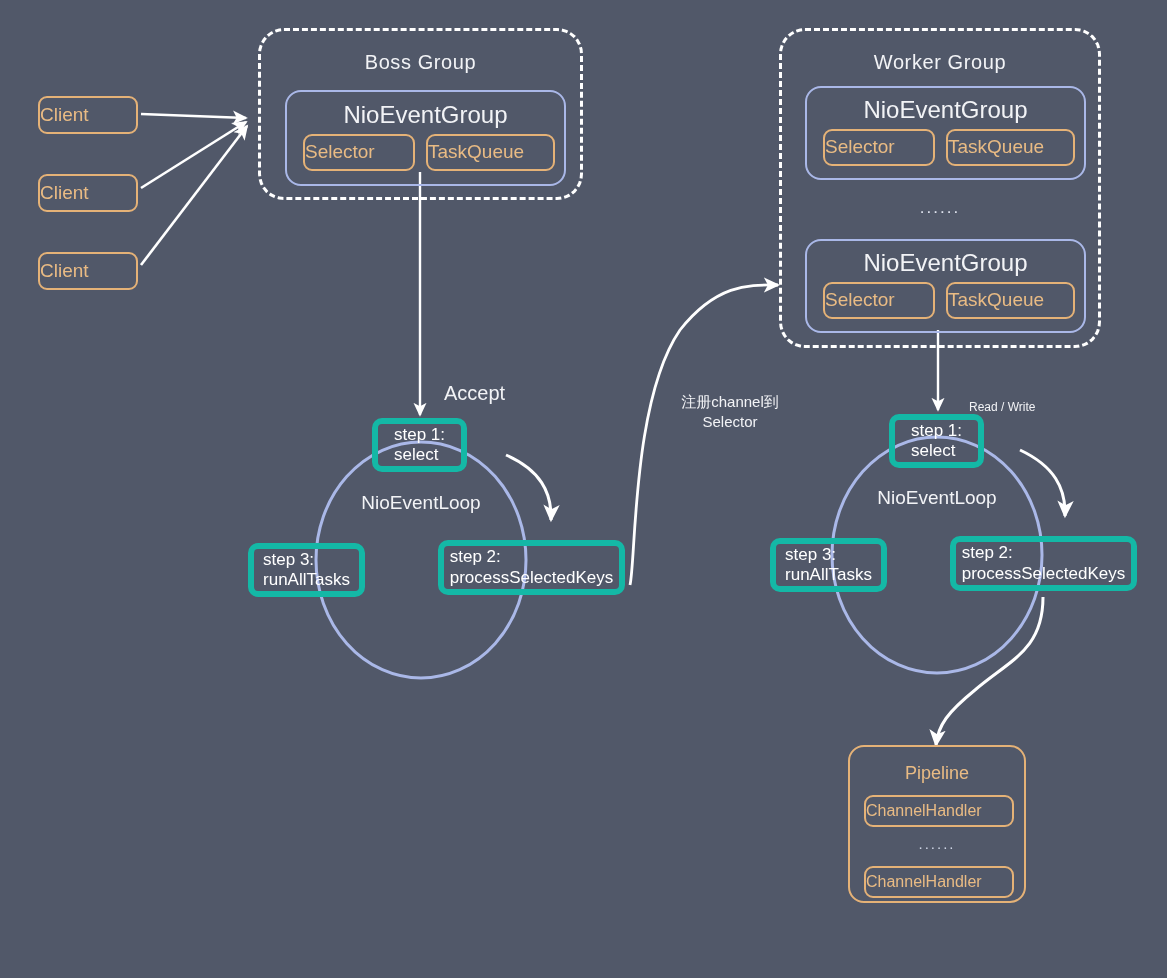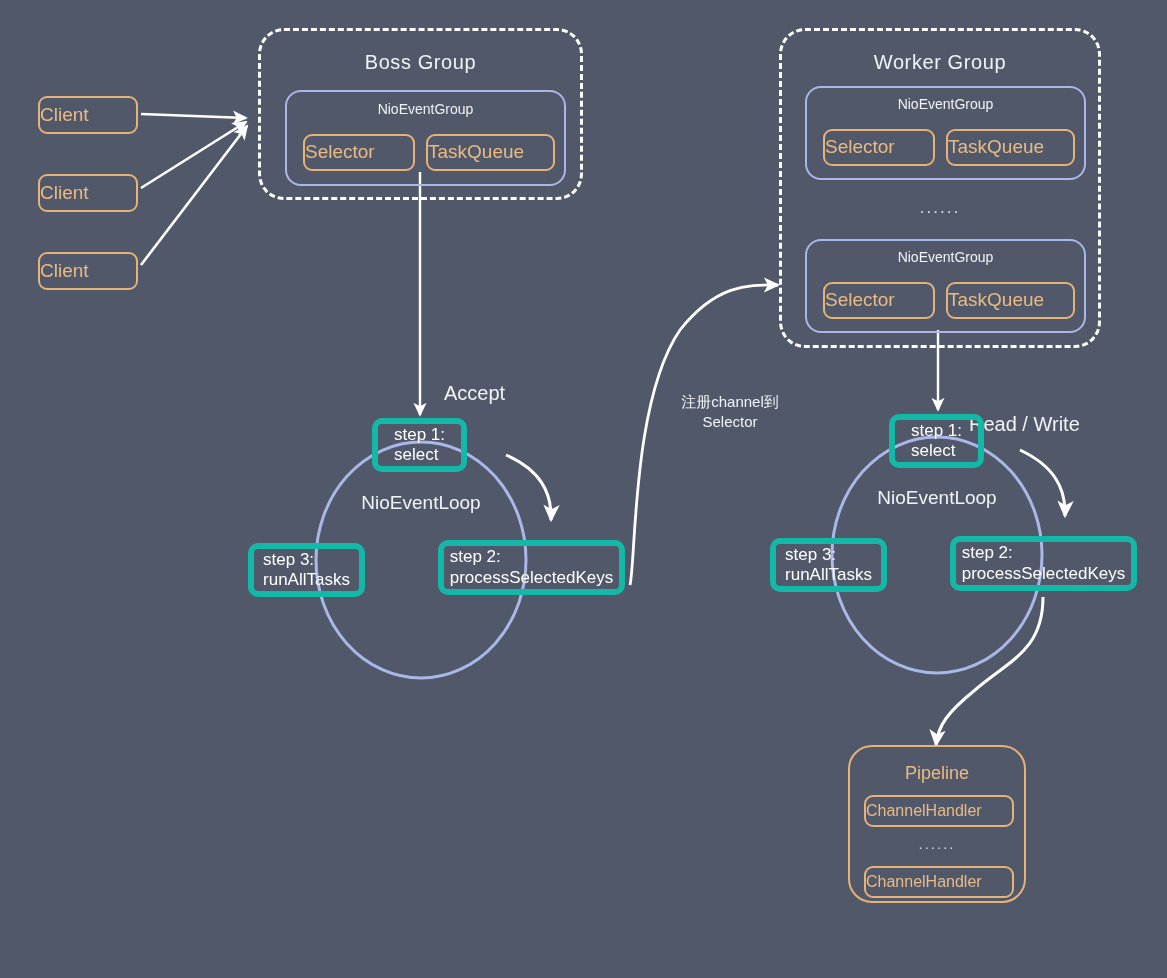--- a/index.html
+++ b/index.html
@@ -56,21 +56,21 @@
     border: 2.5px solid #aab8e8;
     border-radius: 16px;
     display: block;
     background: transparent;
   }
   .evgroup-title {
     position: absolute;
     left: 0; right: 0;
     text-align: center;
     color: #f2f3f6;
-    font-size: 14px;
+    font-size: 24px;
   }
 
   
   .pill {
     position: absolute;
     box-sizing: border-box;
     border: 2.5px solid #e5b277;
     border-radius: 9px;
     color: #e9bb84;
     display: flex;
@@ -95,21 +95,21 @@
     line-height: 1.2;
     background: transparent;
     white-space: nowrap;
   }
 
   
   .pipeline {
     position: absolute;
     box-sizing: border-box;
     border: 2.5px solid #e5b277;
-    border-radius: 24px;
+    border-radius: 16px;
     background: transparent;
   }
   .pipeline-title {
     position: absolute;
     left: 0; right: 0;
     text-align: center;
     color: #e9bb84;
     font-size: 18px;
   }
 
@@ -255,21 +255,21 @@
       <div>step 3:</div>
       <div>runAllTasks</div>
     </div>
   </div>
 
   <div class="label center" style="left:640px; top:392px; width:180px; font-size:15px; line-height:1.3;">
     <div>注册channel到</div>
     <div>Selector</div>
   </div>
 
-  <div class="label" style="left:969px; top:413px; font-size:20px;text-align:center;">Read / Write</div>
+  <div class="label" style="left:969px; top:400px; font-size:12px;text-align:center;">Read / Write</div>
 
   <div class="label center" style="left:837px; top:487px; width:200px; font-size:19px;">NioEventLoop</div>
 
   <div class="stepbox" style="left:889px; top:414px; width:95px; height:54px;">
     <div>
       <div>step 1:</div>
       <div>select</div>
     </div>
   </div>
 

